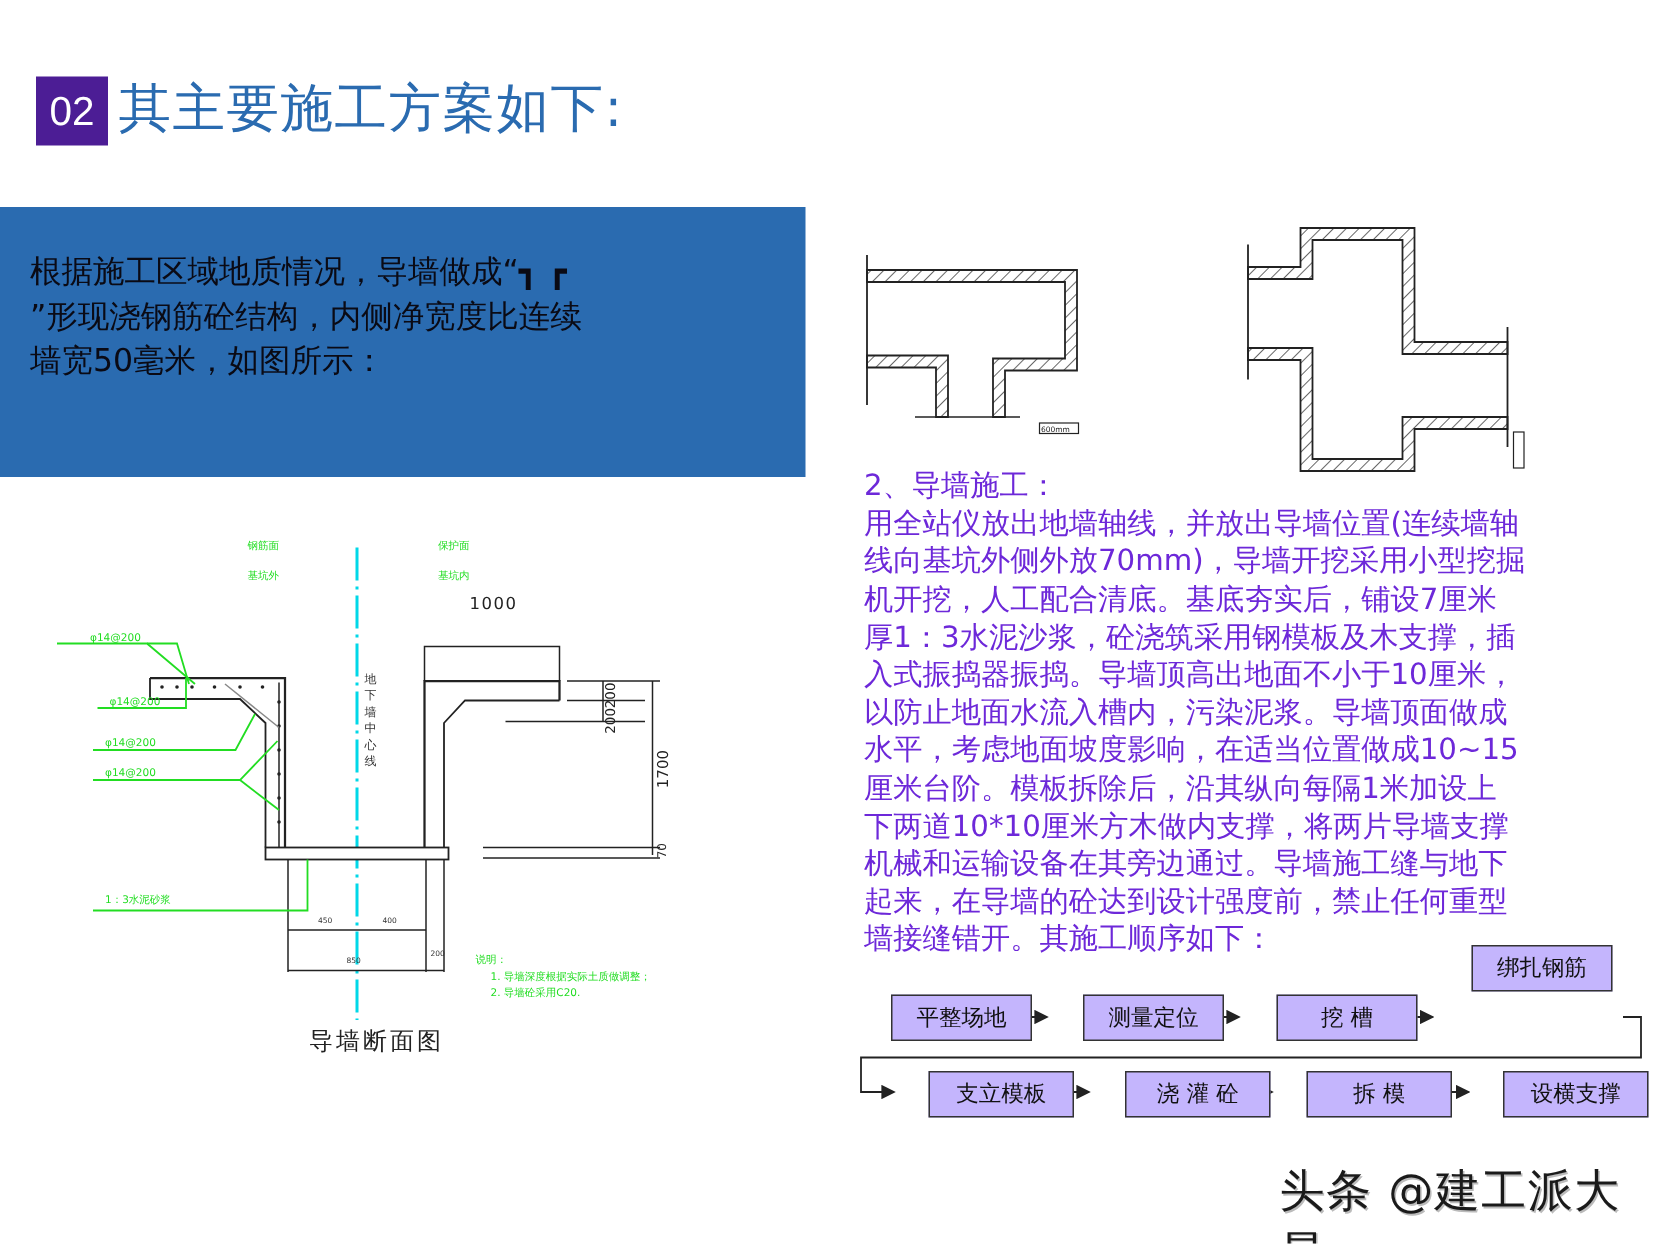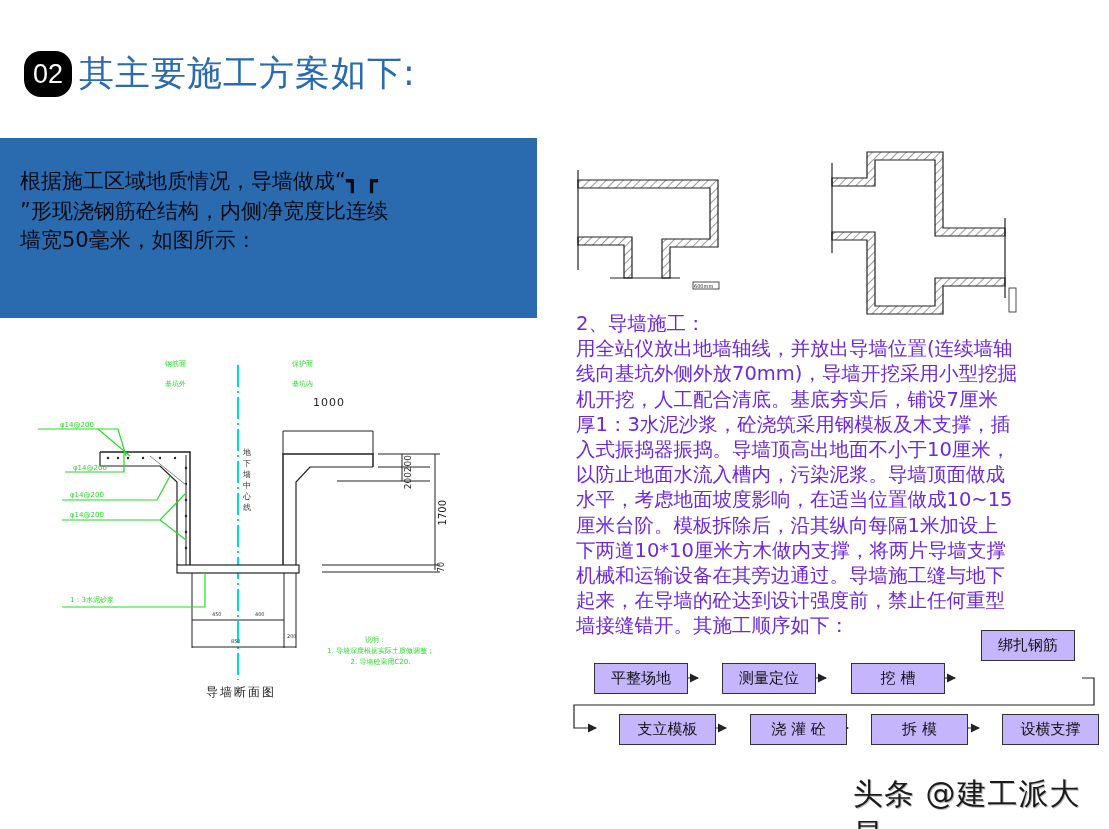--- a/index.html
+++ b/index.html
@@ -1,24 +1,24 @@
 <!DOCTYPE html>
 <html><head>
 <meta charset="utf-8">
 <style>
   html,body{margin:0;padding:0;background:#fff;}
   body{width:1109px;height:829px;position:relative;overflow:hidden;font-family:"DejaVu Sans","Liberation Sans",sans-serif;color:#111;}
   .abs{position:absolute;}
-  .num-badge{left:24px;top:51px;width:48px;height:46px;background:#000000;color:#fff;font-size:27px;line-height:46px;text-align:center;font-family:"Liberation Sans","DejaVu Sans",sans-serif;border-radius:17px;}
+  .num-badge{left:24px;top:51px;width:48px;height:46px;background:#4c1d95;color:#fff;font-size:27px;line-height:46px;text-align:center;font-family:"Liberation Sans","DejaVu Sans",sans-serif;}
   .page-title{left:79px;top:50px;font-size:35px;color:#2a6bb0;line-height:46px;letter-spacing:1px;}
   .panel{left:0;top:138px;width:537px;height:180px;background:#2a6bb0;}
   .panel-text{left:20px;top:167px;width:505px;font-size:21px;line-height:29.5px;color:#0a0a14;}
   .sec2{left:576px;top:311px;width:490px;font-size:19.5px;line-height:25.2px;color:#6d28d9;}
-  .caption{left:206px;top:684px;font-size:12px;letter-spacing:2px;color:#222;}
-  .green{color:#22dd22;font-size:7px;text-align:center;}
+  .caption{left:206px;top:684px;font-size:16px;letter-spacing:2px;color:#222;}
+  .green{color:#22dd22;font-size:7px;}
   .flow-box{position:absolute;border:1.5px solid #333;background:#c4b5fd;height:29px;font-size:15px;line-height:29px;text-align:center;color:#111;margin-left:22px;}
   .watermark{left:853px;top:774px;font-size:30px;color:#1a1a1a;letter-spacing:1px;text-shadow:1px 1px 0 #bbb;}
   svg{position:absolute;}
 </style>
 </head>
 <body>
 
 <div class="abs num-badge">02</div>
 <div class="abs page-title">其主要施工方案如下:</div>
 

